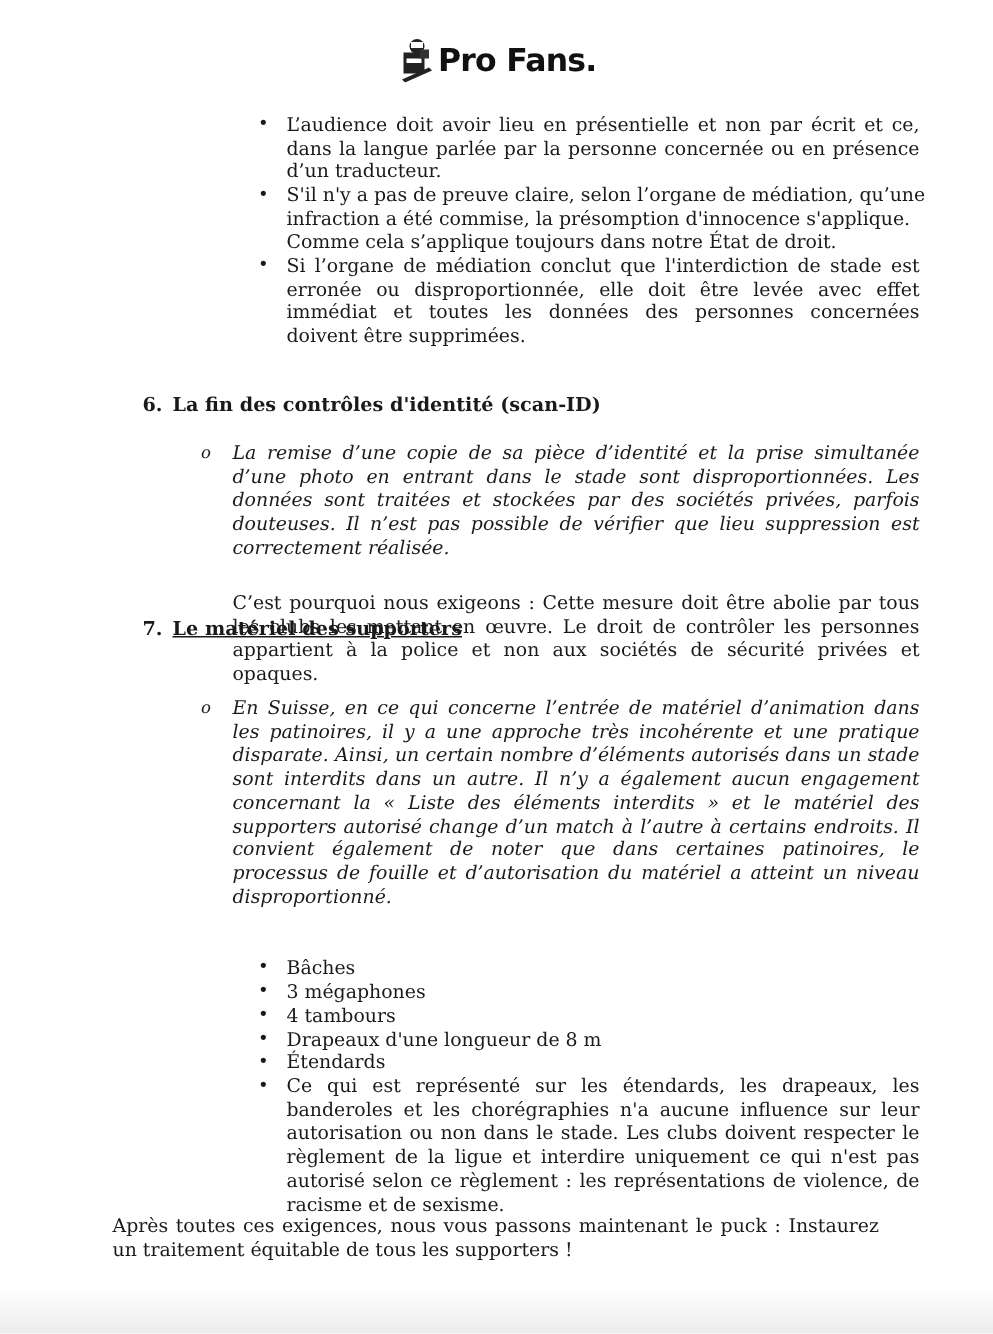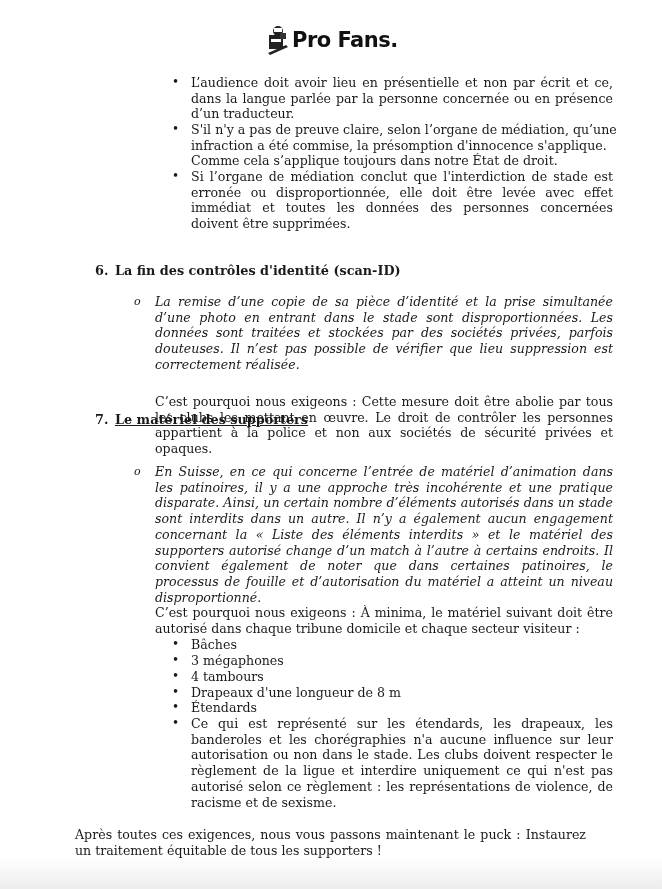--- a/index.html
+++ b/index.html
@@ -80,21 +80,20 @@
   </div>
   <div class="block txt just" style="left:155px; top:394px; width:458px;">C’est pourquoi nous exigeons : Cette mesure doit être abolie par tous les clubs les mettant en œuvre. Le droit de contrôler les personnes appartient à la police et non aux sociétés de sécurité privées et opaques.</div>
 
   <div class="heading" style="left:95px; top:412px;text-decoration:underline;">
     <span class="num">7.</span><span>Le matériel des supporters</span>
   </div>
   <div class="bullet-item txt just it" style="left:155px; top:464px; width:458px;">
     <span class="circle-dot">o</span>
     <span>En Suisse, en ce qui concerne l’entrée de matériel d’animation dans les patinoires, il y a une approche très incohérente et une pratique disparate. Ainsi, un certain nombre d’éléments autorisés dans un stade sont interdits dans un autre. Il n’y a également aucun engagement concernant la « Liste des éléments interdits » et le matériel des supporters autorisé change d’un match à l’autre à certains endroits. Il convient également de noter que dans certaines patinoires, le processus de fouille et d’autorisation du matériel a atteint un niveau disproportionné.</span>
   </div>
-  <div class="block txt just" style="left:155px; top:605px; width:458px;">C’est pourquoi nous exigeons : À minima, le matériel suivant doit être autorisé dans chaque tribune domicile et chaque secteur visiteur :</div>
 
   <div class="bullet-item txt" style="left:191px; top:637px; width:422px;">
     <span class="bullet-dot">•</span>
     <span>Bâches</span>
   </div>
   <div class="bullet-item txt" style="left:191px; top:653px; width:422px;">
     <span class="bullet-dot">•</span>
     <span>3 mégaphones</span>
   </div>
   <div class="bullet-item txt" style="left:191px; top:669px; width:422px;">
@@ -107,16 +106,16 @@
   </div>
   <div class="bullet-item txt" style="left:191px; top:700px; width:422px;">
     <span class="bullet-dot">•</span>
     <span>Étendards</span>
   </div>
   <div class="bullet-item txt just" style="left:191px; top:716px; width:422px;">
     <span class="bullet-dot">•</span>
     <span>Ce qui est représenté sur les étendards, les drapeaux, les banderoles et les chorégraphies n'a aucune influence sur leur autorisation ou non dans le stade. Les clubs doivent respecter le règlement de la ligue et interdire uniquement ce qui n'est pas autorisé selon ce règlement : les représentations de violence, de racisme et de sexisme.</span>
   </div>
 
-  <div class="block txt just" style="left:75px; top:827px; width:511px;">Après toutes ces exigences, nous vous passons maintenant le puck : Instaurez un traitement équitable de tous les supporters !</div>
+  <div class="block txt just" style="left:75px; top:809px; width:511px;">Après toutes ces exigences, nous vous passons maintenant le puck : Instaurez un traitement équitable de tous les supporters !</div>
 
   <div class="bottom-fade"></div>
 </div>
 
 </body></html>

